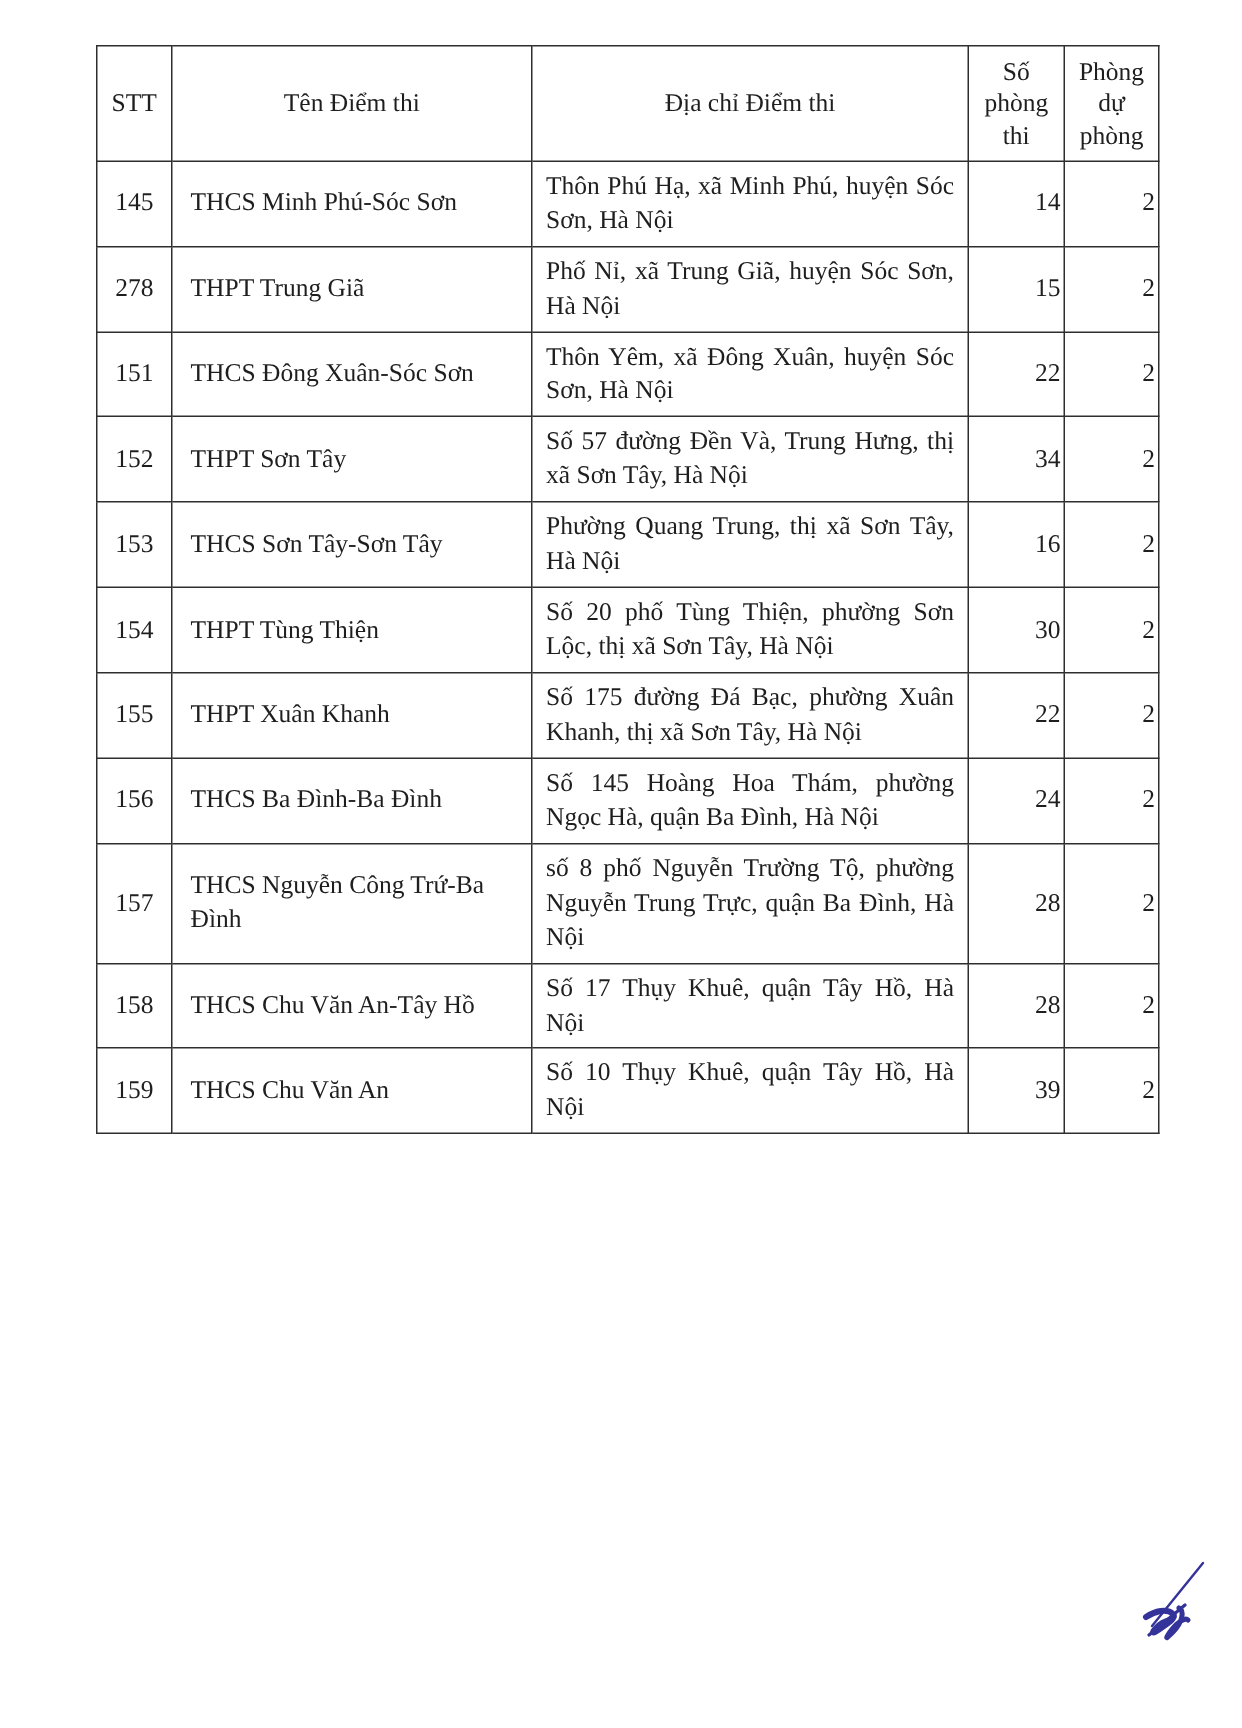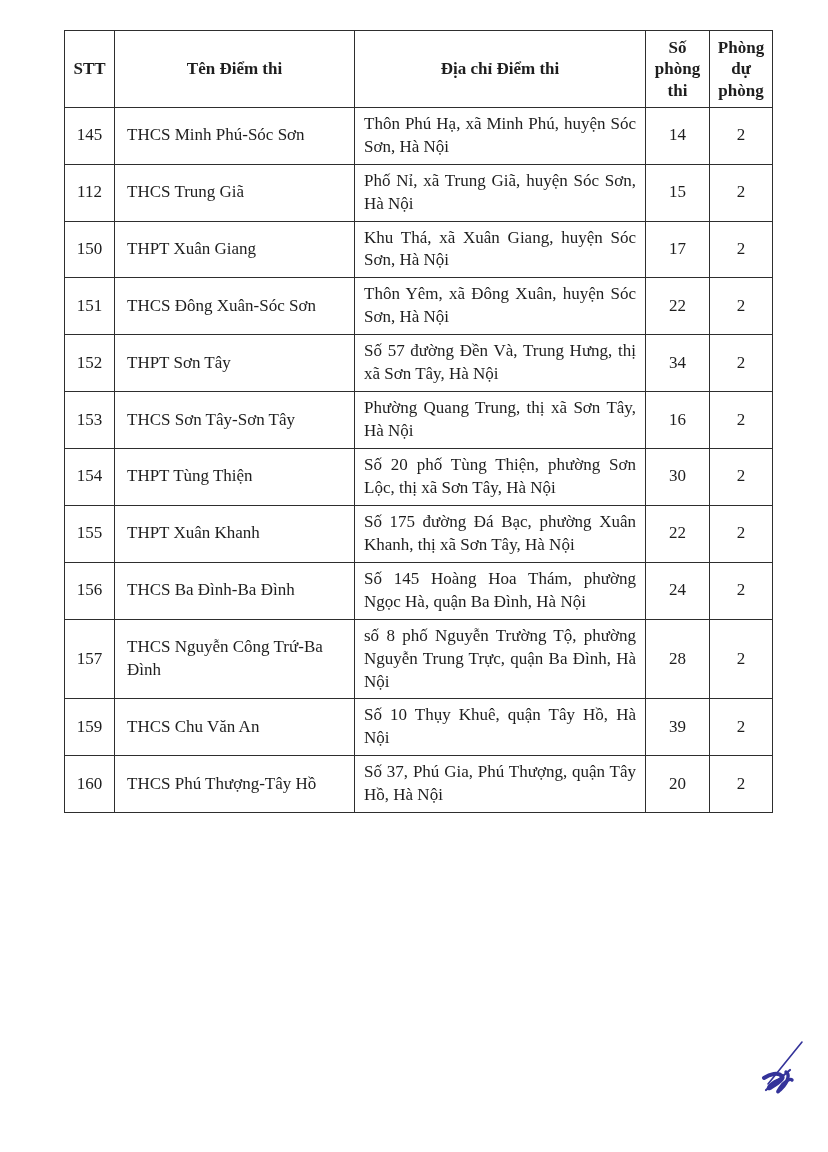--- a/index.html
+++ b/index.html
@@ -30,42 +30,42 @@
     font-size: 17px;
     line-height: 1.35;
     color: #1e1e1e;
   }
   col.c-stt    { width: 50px;  }
   col.c-name   { width: 240px; }
   col.c-addr   { width: 291px; }
   col.c-rooms  { width: 64px;  }
   col.c-backup { width: 63px;  }
   table.exam-table thead th {
-    font-weight: bold;
+    font-weight: normal;
     text-align: center;
     padding: 6px 4px;
     height: 58px;
     font-size: 17px;
     line-height: 1.25;
   }
   td.col-stt {
     text-align: center;
     font-size: 15.5px;
     padding: 4px 2px;
   }
   td.col-name {
     text-align: left;
     padding: 6px 8px 6px 12px;
   }
   td.col-address {
     text-align: justify;
     padding: 5px 9px;
   }
   td.col-rooms, td.col-backup {
-    text-align: center;
+    text-align: right;
     padding: 4px 2px;
     font-size: 17.5px;
     font-family: Liberation Serif, serif;
   }
   tbody tr { height: 55px; }
   .ink-mark {
     position: absolute;
     left: 756px; top: 1038px;
     width: 52px; height: 66px;
     pointer-events: none;
@@ -95,31 +95,24 @@
     </thead>
     <tbody>
         <tr>
           <td class="col-stt">145</td>
           <td class="col-name">THCS Minh Phú-Sóc Sơn</td>
           <td class="col-address">Thôn Phú Hạ, xã Minh Phú, huyện Sóc Sơn, Hà Nội</td>
           <td class="col-rooms">14</td>
           <td class="col-backup">2</td>
         </tr>
         <tr>
-          <td class="col-stt">112</td>
-          <td class="col-name">THCS Trung Giã</td>
+          <td class="col-stt">278</td>
+          <td class="col-name">THPT Trung Giã</td>
           <td class="col-address">Phố Nỉ, xã Trung Giã, huyện Sóc Sơn, Hà Nội</td>
           <td class="col-rooms">15</td>
-          <td class="col-backup">2</td>
-        </tr>
-        <tr>
-          <td class="col-stt">150</td>
-          <td class="col-name">THPT Xuân Giang</td>
-          <td class="col-address">Khu Thá, xã Xuân Giang, huyện Sóc Sơn, Hà Nội</td>
-          <td class="col-rooms">17</td>
           <td class="col-backup">2</td>
         </tr>
         <tr>
           <td class="col-stt">151</td>
           <td class="col-name">THCS Đông Xuân-Sóc Sơn</td>
           <td class="col-address">Thôn Yêm, xã Đông Xuân, huyện Sóc Sơn, Hà Nội</td>
           <td class="col-rooms">22</td>
           <td class="col-backup">2</td>
         </tr>
         <tr>
@@ -158,31 +151,31 @@
           <td class="col-backup">2</td>
         </tr>
         <tr>
           <td class="col-stt">157</td>
           <td class="col-name">THCS Nguyễn Công Trứ-Ba Đình</td>
           <td class="col-address">số 8 phố Nguyễn Trường Tộ, phường Nguyễn Trung Trực, quận Ba Đình, Hà Nội</td>
           <td class="col-rooms">28</td>
           <td class="col-backup">2</td>
         </tr>
         <tr>
+          <td class="col-stt">158</td>
+          <td class="col-name">THCS Chu Văn An-Tây Hồ</td>
+          <td class="col-address">Số 17 Thụy Khuê, quận Tây Hồ, Hà Nội</td>
+          <td class="col-rooms">28</td>
+          <td class="col-backup">2</td>
+        </tr>
+        <tr>
           <td class="col-stt">159</td>
           <td class="col-name">THCS Chu Văn An</td>
           <td class="col-address">Số 10 Thụy Khuê, quận Tây Hồ, Hà Nội</td>
           <td class="col-rooms">39</td>
-          <td class="col-backup">2</td>
-        </tr>
-        <tr>
-          <td class="col-stt">160</td>
-          <td class="col-name">THCS Phú Thượng-Tây Hồ</td>
-          <td class="col-address">Số 37, Phú Gia, Phú Thượng, quận Tây Hồ, Hà Nội</td>
-          <td class="col-rooms">20</td>
           <td class="col-backup">2</td>
         </tr>
       </tbody>
   </table>
 
   <svg class="ink-mark" viewBox="0 0 52 66">
     <g stroke="#34339a" fill="none" stroke-linecap="round">
       <path d="M46 4 L12 46" stroke-width="1.6"></path>
       <path d="M8 40 C14 36, 22 34, 26 38 C29 41, 20 46, 14 50 C10 52, 16 44, 24 42" stroke-width="4"></path>
       <path d="M30 34 C34 36, 32 44, 26 50 C22 54, 20 56, 24 50 C28 44, 34 40, 36 42" stroke-width="3.4"></path>

